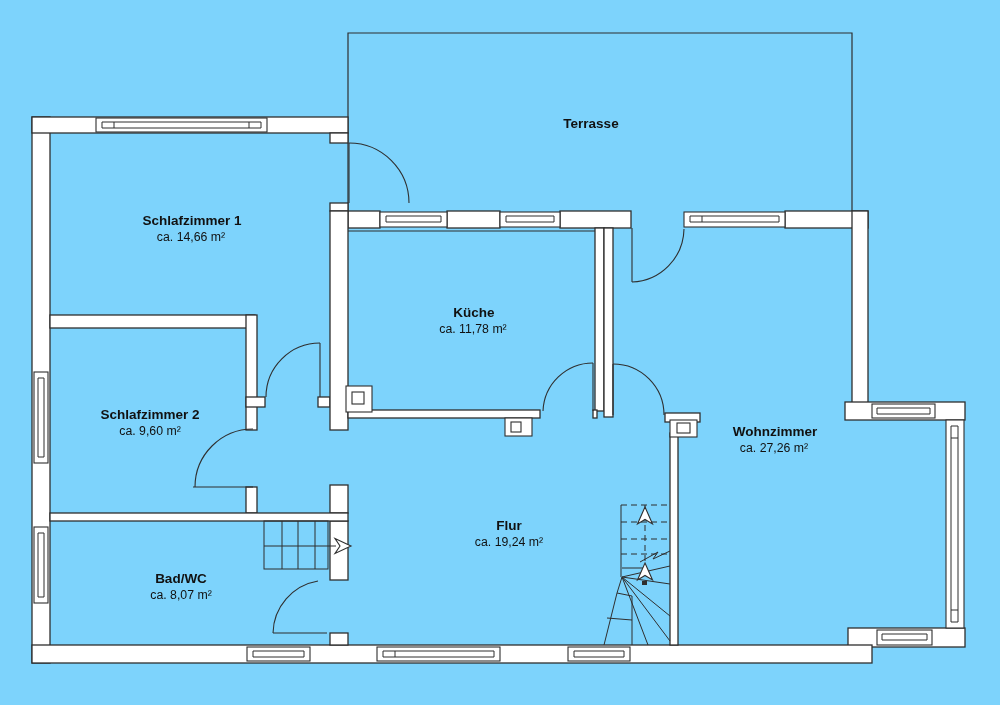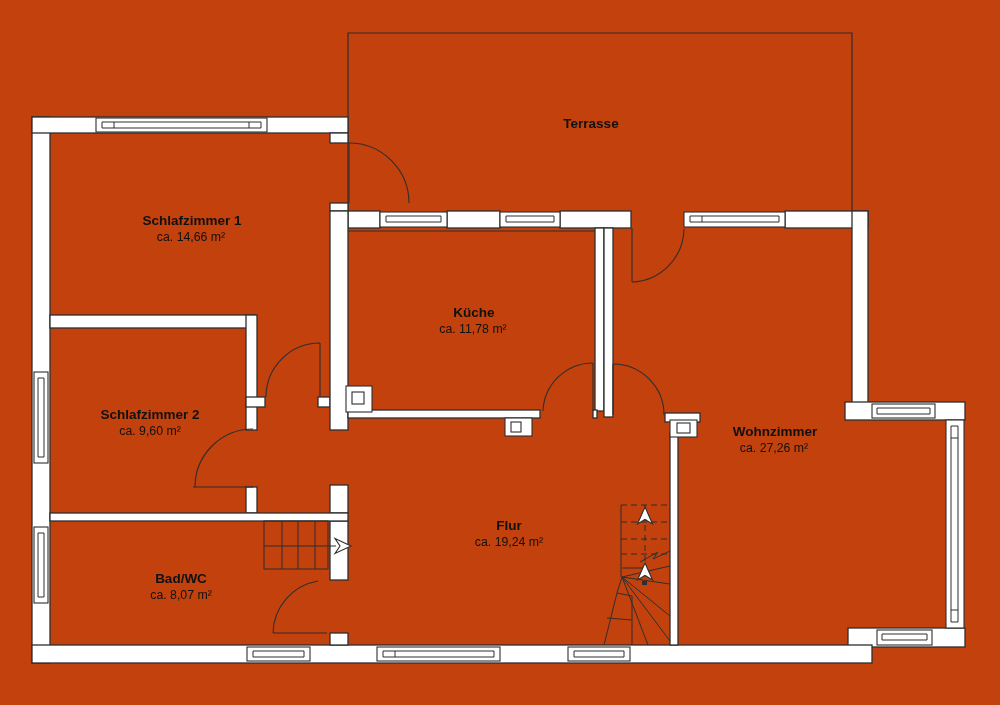--- a/index.html
+++ b/index.html
@@ -1,16 +1,16 @@
 <!DOCTYPE html>
 <html><head>
 <meta charset="utf-8">
 <style>
   html,body{margin:0;padding:0;background:#ffffff;}
-  .plan{position:relative;width:1000px;height:705px;background:#c2410c;overflow:hidden;
+  .plan{position:relative;width:1000px;height:705px;background:#7dd3fc;overflow:hidden;
         font-family:"Liberation Sans", sans-serif;}
   svg{display:block;}
   
   .wall{fill:#ffffff;stroke:#2f2f2f;stroke-width:1.3;}
   .thin{fill:none;stroke:#2f2f2f;stroke-width:1.2;}
   .win{fill:#ffffff;stroke:#2f2f2f;stroke-width:1.1;}
   .winline{fill:none;stroke:#2f2f2f;stroke-width:1;}
   .door{fill:none;stroke:#2f2f2f;stroke-width:1.1;}
   .stair{fill:none;stroke:#2f2f2f;stroke-width:1;}
   .stair-dash{fill:none;stroke:#2f2f2f;stroke-width:1;stroke-dasharray:6 4;}

